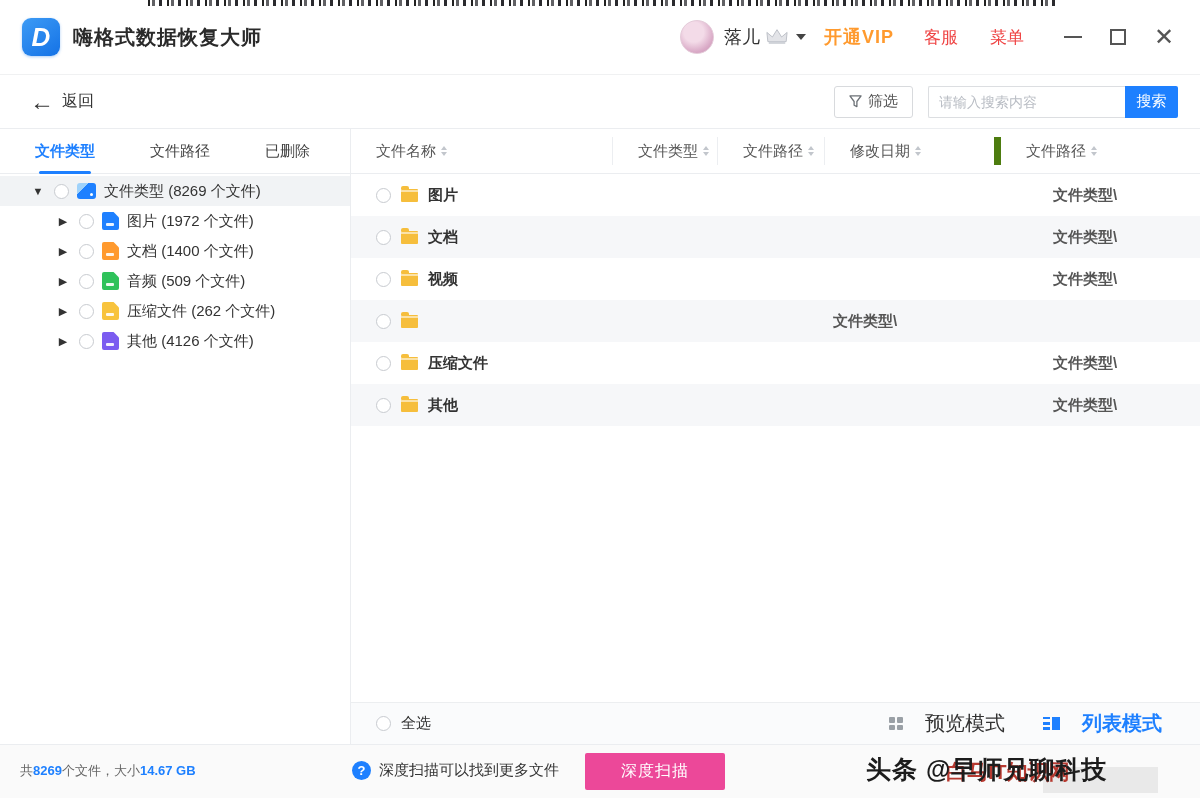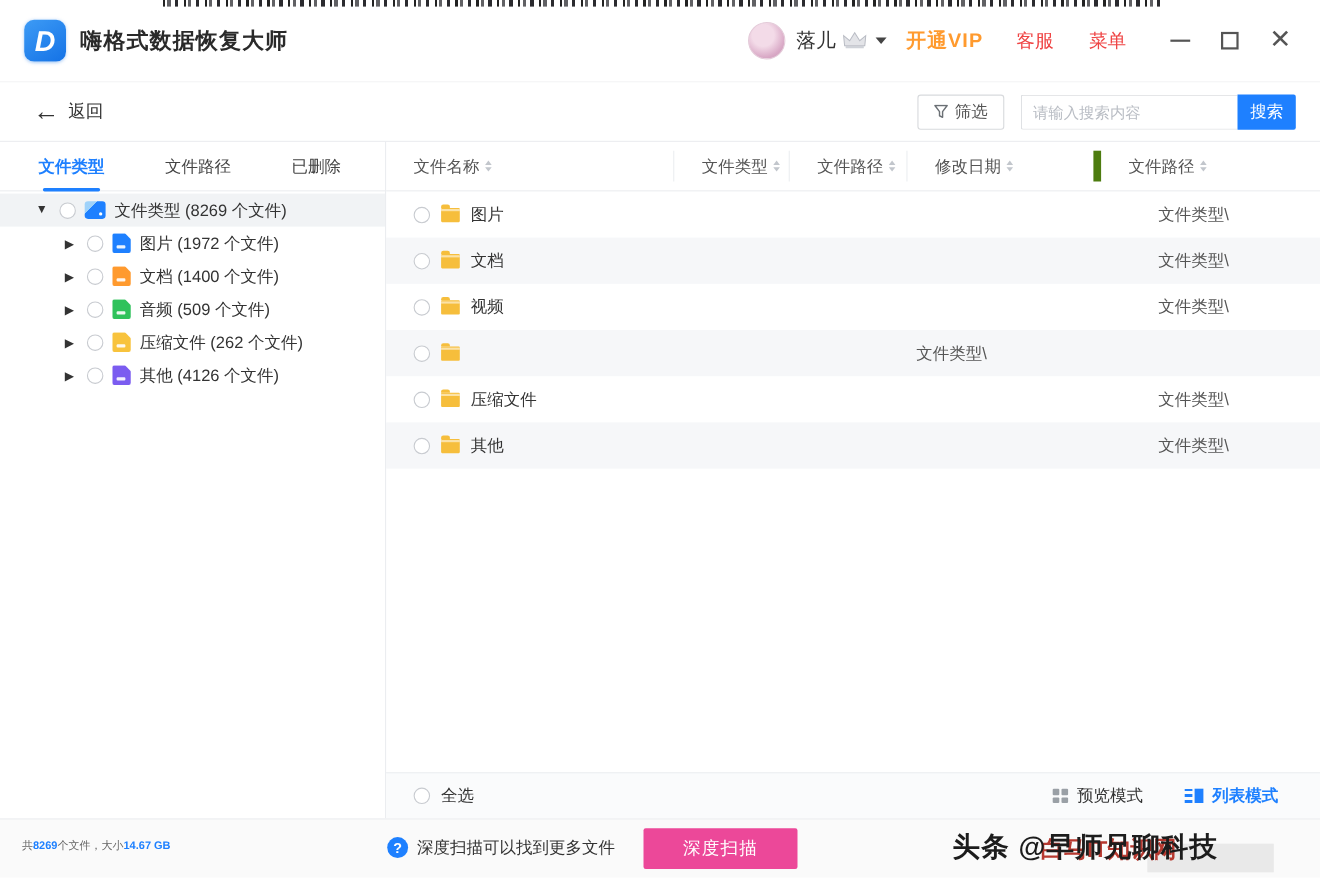--- a/index.html
+++ b/index.html
@@ -64,50 +64,50 @@
   .th .sort { display:flex; flex-direction:column; gap:2px; }
   .sort i { display:block; width:0; height:0; border-left:3.5px solid transparent; border-right:3.5px solid transparent; }
   .sort .up { border-bottom:4px solid #c2c6cc; }
   .sort .dn { border-top:4px solid #c2c6cc; }
   .col-name { width:262px; border-right:1px solid #eceef1; }
   .col-type { width:105px; border-right:1px solid #eceef1; }
   .col-size { width:107px; border-right:1px solid #eceef1; }
   .col-date { width:176px; border-right:7px solid #4d7c0f; }
   .col-path { flex:1; }
 
-  .tbody { flex:0 0 auto; }
+  .tbody { flex:0 0 auto;font-weight:bold; }
   .row { height:42px; display:flex; align-items:center; font-size:15px; color:#333; cursor:pointer; }
   .row:nth-child(even) { background:#f6f7f9; }
   .row .radio { margin:0 10px 0 25px; }
   .folder { width:17px; height:13px; background:#f6be3c; border-radius:1px; position:relative; margin-right:10px; flex:0 0 17px; }
   .folder::before { content:""; position:absolute; top:-3px; left:0; width:8px; height:3px; background:#f6be3c; border-radius:2px 2px 0 0; }
   .folder::after { content:""; position:absolute; top:1px; left:0; right:0; height:2px; background:rgba(255,255,255,.55); }
   .cell-name { width:220px; }
   .cell-type { width:105px; }
   .cell-size { width:107px; }
   .cell-date { width:176px; }
   .cell-path { flex:1; padding-left:17px; color:#555; }
 
   .spacer { flex:1 1 auto; }
 
   .tfoot { height:42px; background:#fafbfc; border-top:1px solid #eceef0; display:flex; align-items:center; padding:0 38px 0 25px; flex:0 0 auto; }
   .selectall { display:flex; align-items:center; font-size:15px; color:#333; cursor:pointer; }
   .tfoot .radio { margin:0 10px 0 0; }
   .modes { margin-left:auto; display:flex; align-items:center; gap:38px; }
-  .mode { display:flex; align-items:center; gap:8px; font-size:15px; color:#333; cursor:pointer; }
+  .mode { display:flex; align-items:center; gap:22px; font-size:20px; color:#333; cursor:pointer; }
   .mode.active { color:#1e80ff; font-weight:bold; }
   .grid-icon { width:14px; height:13px; display:grid; grid-template-columns:1fr 1fr; grid-template-rows:1fr 1fr; gap:2px; }
   .grid-icon b { background:#9aa0a6; border-radius:1px; }
   .list-icon { display:flex; align-items:center; gap:2px; }
   .list-icon .lines { width:7px; height:13px; background:repeating-linear-gradient(180deg,#1e80ff 0 2.5px, transparent 2.5px 5.2px); }
   .list-icon .block { width:8px; height:13px; background:#1e80ff; }
 
   
   .statusbar { height:54px; flex:0 0 54px; background:#fafafa; border-top:1px solid #ebedf0; position:relative; }
-  .summary { position:absolute; left:20px; top:17px; font-size:10px; color:#666; }
+  .summary { position:absolute; left:20px; top:17px; font-size:13px; color:#666; }
   .summary b { color:#1e80ff; font-weight:bold; }
   .hint { position:absolute; left:352px; top:16px; display:flex; align-items:center; gap:8px; }
   .q-icon { width:19px; height:19px; border-radius:50%; background:#1e80ff; color:#fff; font-size:13px; font-weight:bold; display:flex; align-items:center; justify-content:center; }
   .hint-text { font-size:15px; color:#333; }
   .deepscan-btn { position:absolute; left:585px; top:8px; width:140px; height:37px; background:#ec4899; color:#fff; border:none; border-radius:2px; font-size:16px; cursor:pointer; font-family:inherit; letter-spacing:1px; }
   .watermark { position:absolute; right:4px; top:4px; width:330px; height:46px; }
   .wm-box { position:absolute; right:38px; bottom:2px; width:115px; height:26px; background:#e9e9e9; }
   .wm-black { position:absolute; left:0; top:4px; font-size:25px; font-weight:bold; color:#1c1c1c; letter-spacing:1px; white-space:nowrap; }
   .wm-red { position:absolute; left:80px; top:9px; font-size:21px; font-weight:bold; color:#b2291f; letter-spacing:0; white-space:nowrap; opacity:.92; }
 </style>

